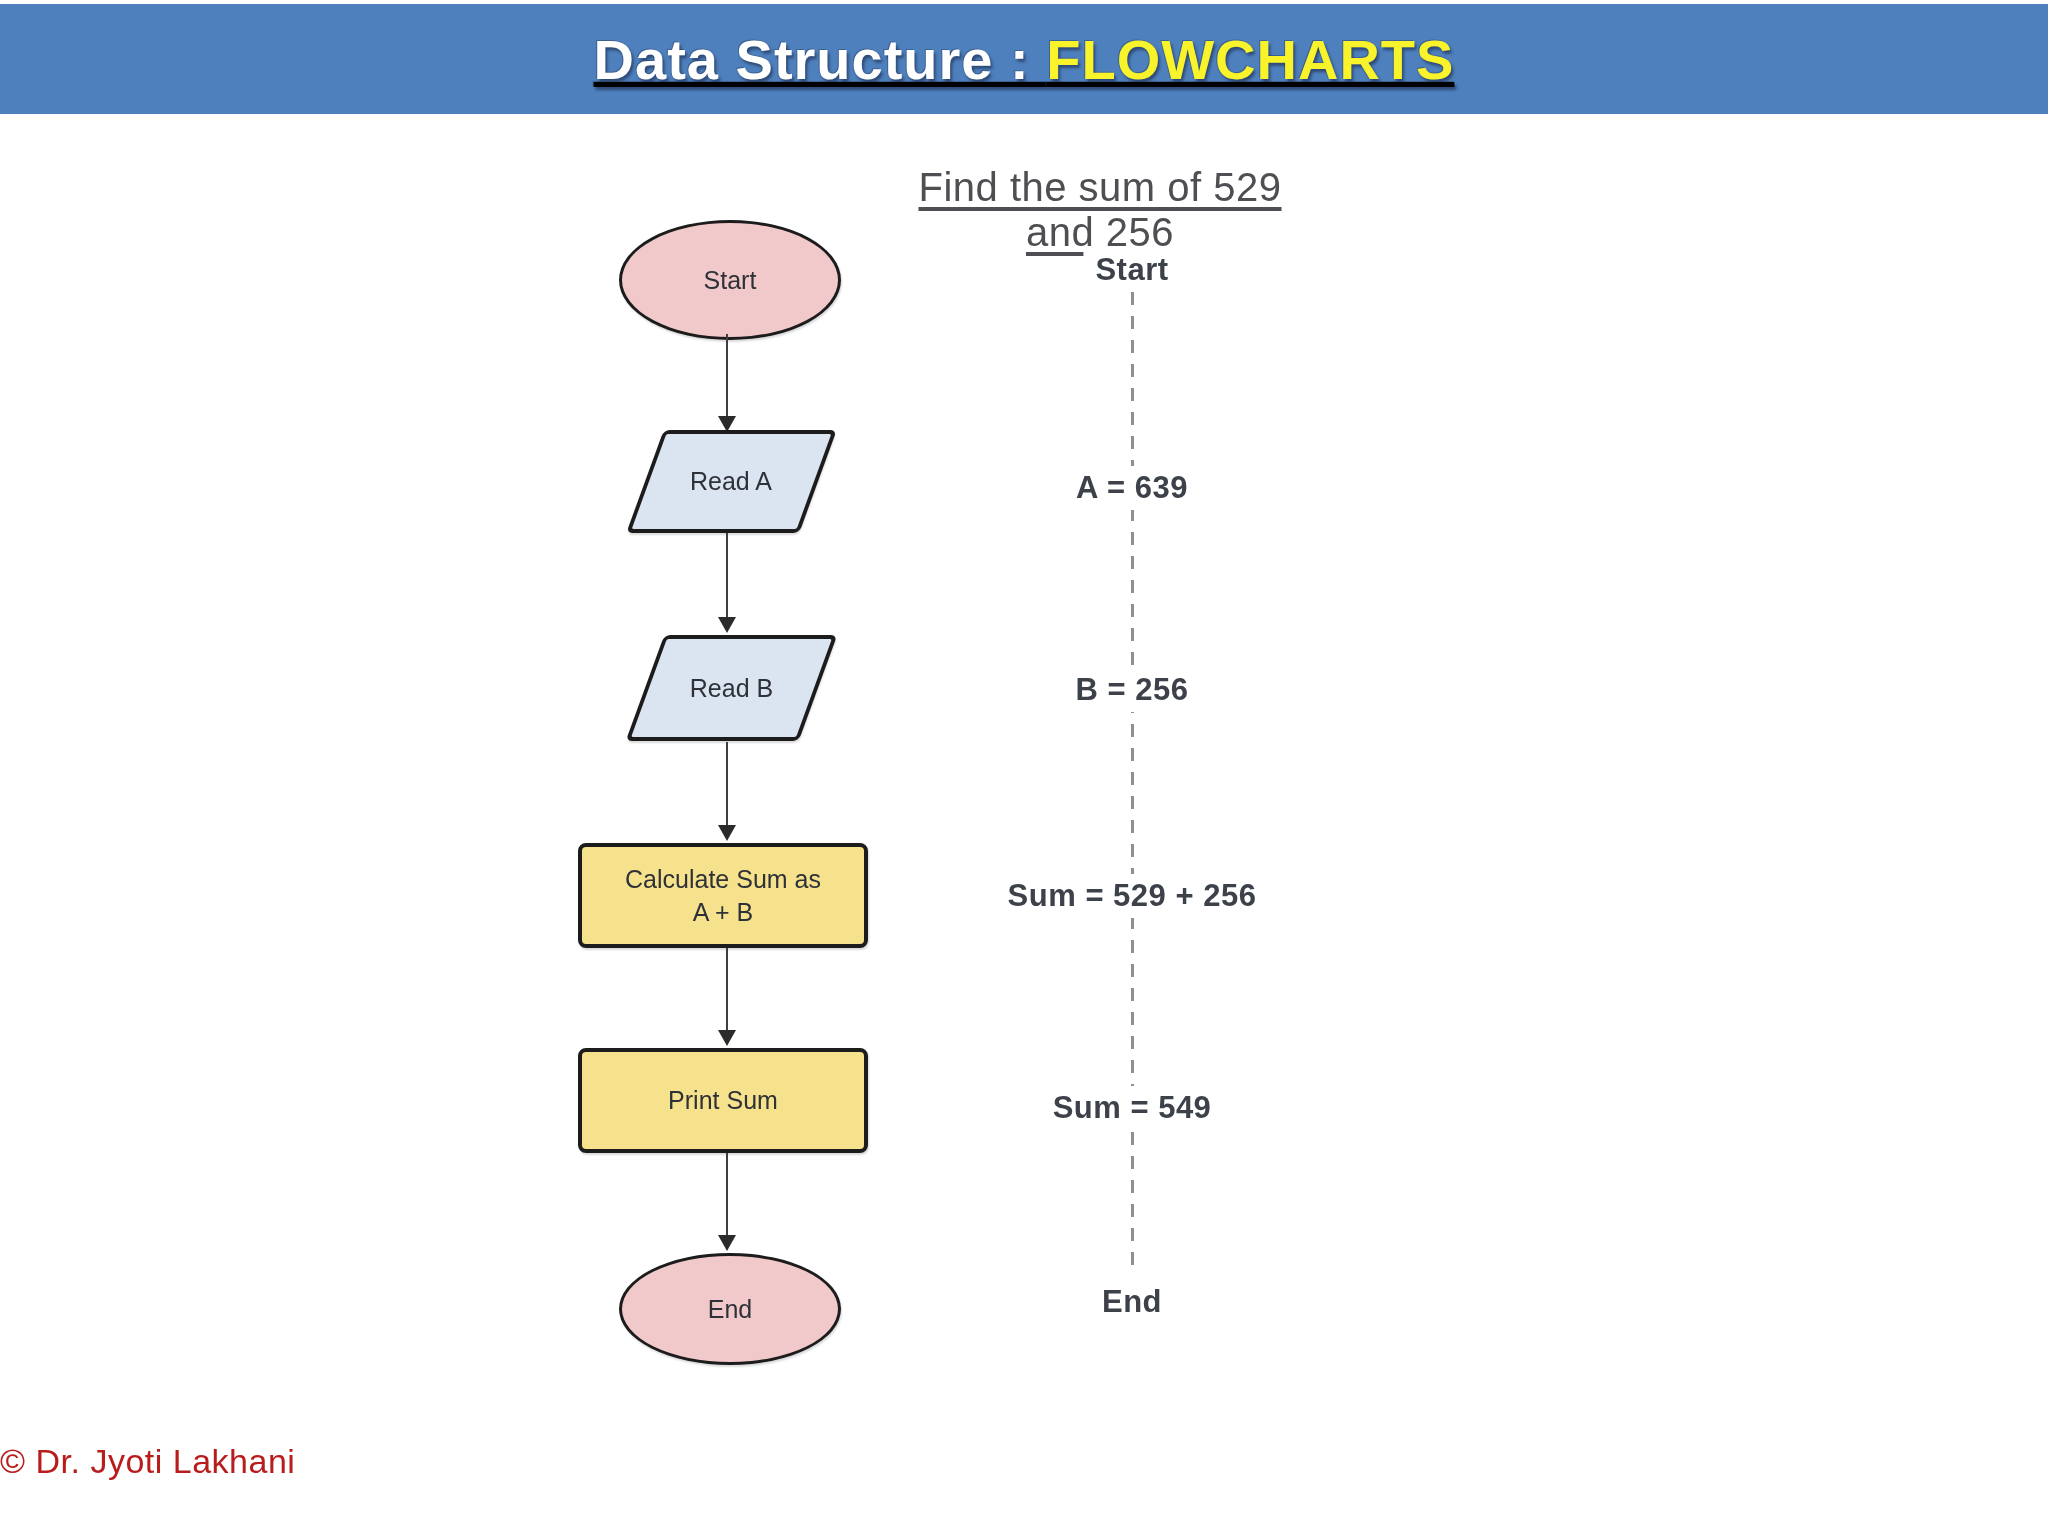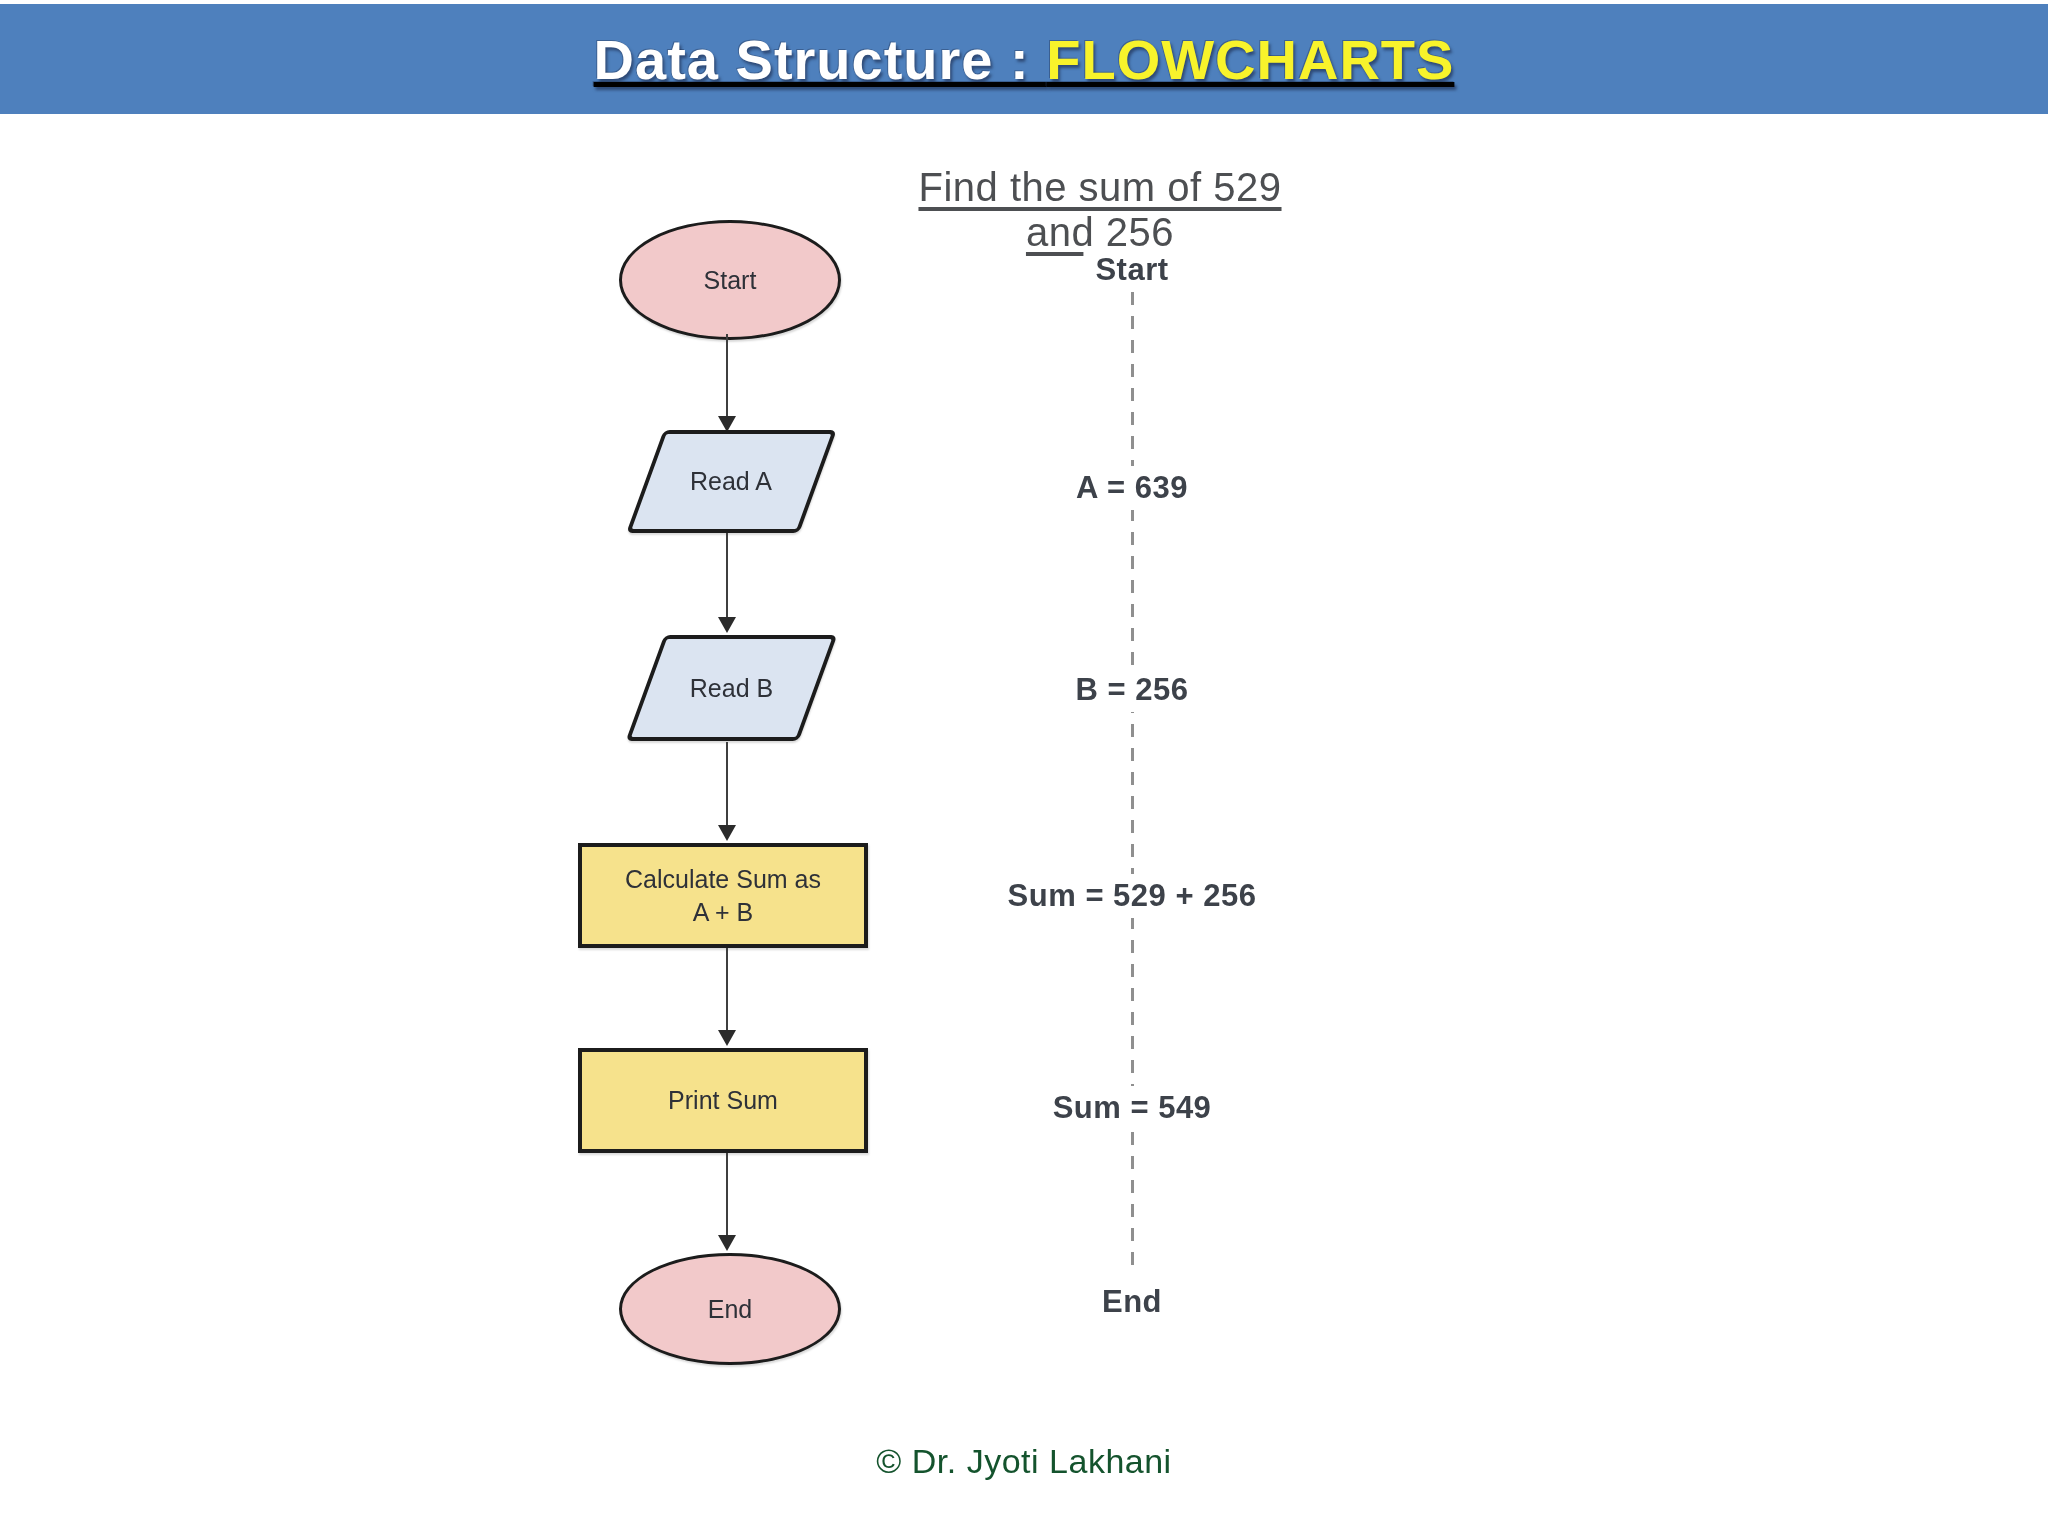--- a/index.html
+++ b/index.html
@@ -21,40 +21,40 @@
 
   
   .node-label{color:#2e3138;font-size:25px;}
   .ellipse{position:absolute;border:3.5px solid #1c1c1c;border-radius:50%;
           background:#f2c9ca;display:flex;align-items:center;justify-content:center;
           box-shadow:1px 2px 2px rgba(0,0,0,0.15);}
   .para{position:absolute;border:4px solid #1c1c1c;border-radius:6px;background:#dbe4f1;
           transform:skewX(-20deg);display:flex;align-items:center;justify-content:center;
           box-shadow:1px 2px 2px rgba(0,0,0,0.15);}
   .para .node-label{transform:skewX(20deg);}
-  .process{position:absolute;border:4.5px solid #1c1c1c;border-radius:0;background:#f6e28c;
+  .process{position:absolute;border:4.5px solid #1c1c1c;border-radius:8px;background:#f6e28c;
           display:flex;flex-direction:column;align-items:center;justify-content:center;
           line-height:1.3;box-shadow:1px 2px 2px rgba(0,0,0,0.15);}
 
   
   .arrow{position:absolute;width:16px;display:flex;flex-direction:column;align-items:center;}
   .arrow .shaft{width:2.5px;flex:1;background:#3f3f3f;}
   .arrow .head{width:0;height:0;border-left:9px solid transparent;border-right:9px solid transparent;
           border-top:16px solid #2b2b2b;}
 
   
   .trace-line{position:absolute;left:1131px;width:3px;
           background:repeating-linear-gradient(to bottom,#8f8f8f 0 13px,transparent 13px 24px);}
   .trace-label{position:absolute;transform:translateX(-50%);left:1132px;
           background:#ffffff;padding:4px 12px;white-space:nowrap;
           font-size:31px;font-weight:bold;color:#3d424a;letter-spacing:0.5px;}
 
   
-  .footer{position:absolute;left:0;top:1442px;width:100%;text-align:center;
-          font-size:34px;color:#14532d;letter-spacing:0.5px;}
+  .footer{position:absolute;left:0;top:1442px;width:100%;text-align:left;
+          font-size:34px;color:#b91c1c;letter-spacing:0.5px;}
 </style>
 </head>
 <body>
 
 <div class="stage">
 
   <div class="header">
     <div class="title">
       <span class="title-prefix">Data Structure : </span><span class="title-highlight">FLOWCHARTS</span>
     </div>

